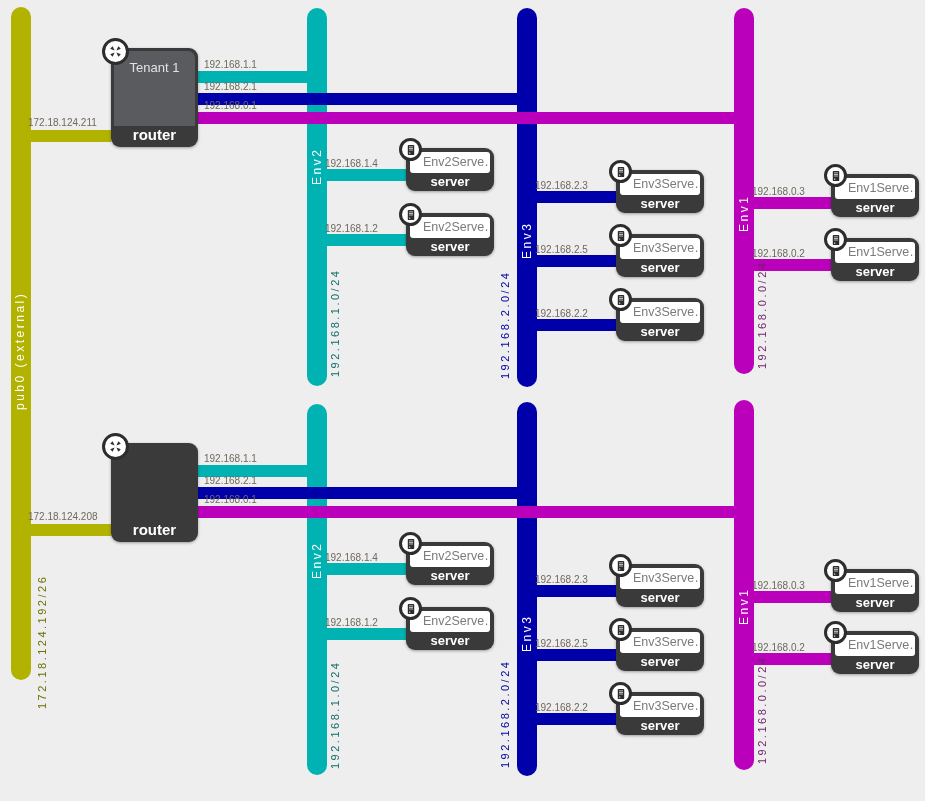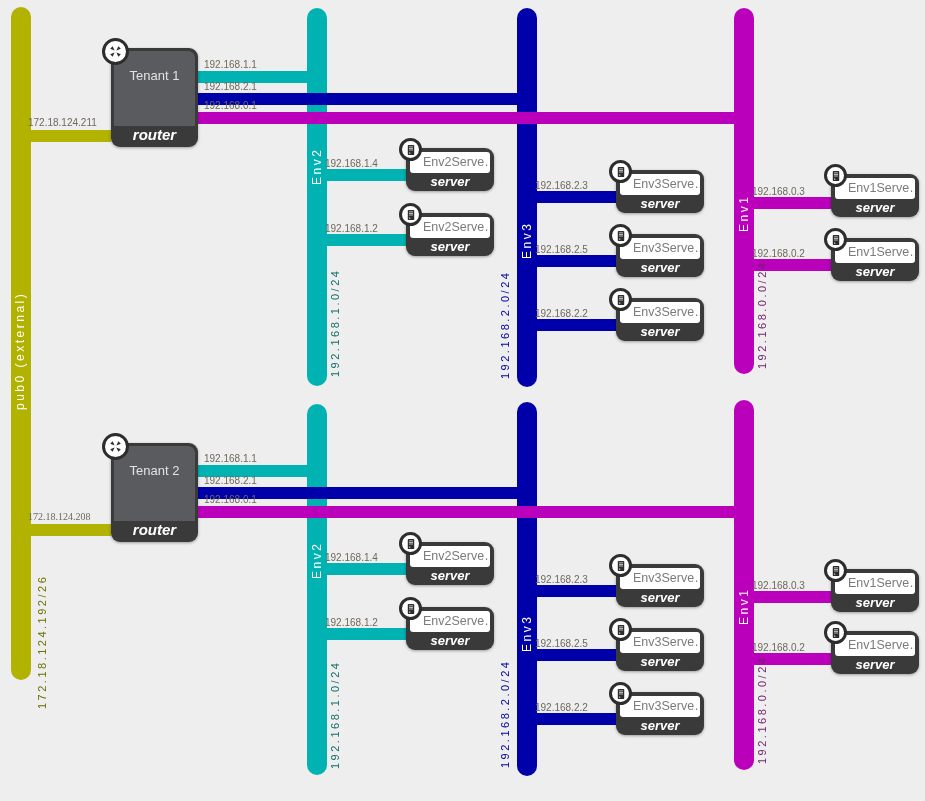--- a/index.html
+++ b/index.html
@@ -11,25 +11,25 @@
   .bar  { position:absolute; width:20px; border-radius:10px; z-index:1; }
   .link { position:absolute; height:12px; z-index:2; }
   .iplabel { position:absolute; font-size:10px; line-height:11px; white-space:nowrap; z-index:3; }
   .iplabel.r { text-align:left; }
   .vtext { position:absolute; transform-origin:0 0; transform:rotate(-90deg); white-space:nowrap; z-index:3; }
   .netname { font-size:12px; letter-spacing:2.5px; color:#ffffff; }
   .cidr    { font-size:11px; letter-spacing:2.5px; }
   .node { position:absolute; background:#3a3a3b; border-radius:9px; z-index:4;
           box-shadow:0 1px 3px rgba(0,0,0,0.35); }
   .node .footer { position:absolute; left:0; right:0; bottom:0; color:#fff;
-                  text-align:center; font-weight:bold;font-style:italic; }
+                  text-align:center; font-weight:bold; }
   .router-node { width:87px; height:99px; }
   .router-node .panel { position:absolute; left:3px; right:3px; top:3px; height:75px;
                         background:#5a5b5e; border-radius:7px 7px 0 0; }
-  .router-node .title { display:block; color:#e2e2e2; font-size:13px; text-align:center; padding-top:17px; }
+  .router-node .title { display:block; color:#e2e2e2; font-size:13px; text-align:center; padding-top:9px; }
   .router-node .footer { height:23px; font-size:15px; line-height:21px; }
   .server-node { width:88px; height:43px; }
   .server-node .panel { position:absolute; left:4px; right:4px; top:4px; height:21px;
                         background:#ffffff; border-radius:3px; overflow:hidden; }
   .server-node .title { display:block; color:#7b7b7b; font-size:12.5px; line-height:21px;
                         padding-left:13px; white-space:nowrap; }
   .server-node .footer { height:18px; font-size:13px; line-height:17px; }
   .badge { position:absolute; background:#ffffff; border:3px solid #2d2d2d; border-radius:50%;
            display:flex; align-items:center; justify-content:center; z-index:5; }
   .router-badge { width:21px; height:21px; left:-9px; top:-10px; }
@@ -94,21 +94,21 @@
   <div class="link" style="left: 198px; top: 487px; width: 339px; background-color: rgb(0, 0, 171);"></div>
   <div class="link" style="left: 198px; top: 506px; width: 556px; background-color: rgb(187, 0, 187);"></div>
   <div class="link" style="left: 327px; top: 563px; width: 79px; background-color: rgb(0, 178, 178);"></div>
   <div class="link" style="left: 327px; top: 628px; width: 79px; background-color: rgb(0, 178, 178);"></div>
   <div class="link" style="left: 537px; top: 585px; width: 79px; background-color: rgb(0, 0, 171);"></div>
   <div class="link" style="left: 537px; top: 649px; width: 79px; background-color: rgb(0, 0, 171);"></div>
   <div class="link" style="left: 537px; top: 713px; width: 79px; background-color: rgb(0, 0, 171);"></div>
   <div class="link" style="left: 754px; top: 591px; width: 77px; background-color: rgb(187, 0, 187);"></div>
   <div class="link" style="left: 754px; top: 653px; width: 77px; background-color: rgb(187, 0, 187);"></div>
 
-  <span class="iplabel r" style="left: 28px; width: 80px; top: 511px; color: rgb(111, 104, 92); font-family: Liberation Serif, serif;">172.18.124.208</span>
+  <span class="iplabel r" style="left: 28px; width: 80px; top: 511px; color: rgb(111, 104, 92);">172.18.124.208</span>
   <span class="iplabel" style="left: 204px; top: 453px; color: rgb(111, 104, 92);">192.168.1.1</span>
   <span class="iplabel" style="left: 204px; top: 475px; color: rgb(111, 104, 92);">192.168.2.1</span>
   <span class="iplabel" style="left: 204px; top: 494px; color: rgb(111, 104, 92);">192.168.0.1</span>
   <span class="iplabel r" style="left: 325px; width: 78px; top: 552px; color: rgb(111, 104, 92);">192.168.1.4</span>
   <span class="iplabel r" style="left: 325px; width: 78px; top: 617px; color: rgb(111, 104, 92);">192.168.1.2</span>
   <span class="iplabel r" style="left: 535px; width: 78px; top: 574px; color: rgb(111, 104, 92);">192.168.2.3</span>
   <span class="iplabel r" style="left: 535px; width: 78px; top: 638px; color: rgb(111, 104, 92);">192.168.2.5</span>
   <span class="iplabel r" style="left: 535px; width: 78px; top: 702px; color: rgb(111, 104, 92);">192.168.2.2</span>
   <span class="iplabel r" style="left: 752px; width: 76px; top: 580px; color: rgb(111, 104, 92);">192.168.0.3</span>
   <span class="iplabel r" style="left: 752px; width: 76px; top: 642px; color: rgb(111, 104, 92);">192.168.0.2</span>
@@ -134,23 +134,20 @@
     <div class="badge router-badge">
       <svg width="13" height="13" viewBox="0 0 20 20">
           <g fill="#2d2d2d">
         <polygon points="8.6,8.6 1.8,5.6 5.6,1.8"></polygon>
         <polygon points="11.4,8.6 14.4,1.8 18.2,5.6"></polygon>
         <polygon points="8.6,11.4 1.8,14.4 5.6,18.2"></polygon>
         <polygon points="11.4,11.4 18.2,14.4 14.4,18.2"></polygon>
       </g>
         </svg>
     </div>
-    <div class="panel">
-      <span class="title">Tenant 2</span>
-    </div>
     <div class="footer">router</div>
   </div>
 
   <div class="node server-node" style="left:406px; top:148px;">
     <div class="badge server-badge">
         <svg width="10" height="12" viewBox="0 0 14 16">
           <rect x="2.5" y="1" width="9" height="14" rx="1.2" fill="#2d2d2d"></rect>
           <rect x="4.2" y="3" width="5.6" height="1.2" fill="#cfcfcf"></rect>
           <rect x="4.2" y="5.2" width="5.6" height="1.2" fill="#cfcfcf"></rect>
           <rect x="4.2" y="7.4" width="5.6" height="1.2" fill="#cfcfcf"></rect>

